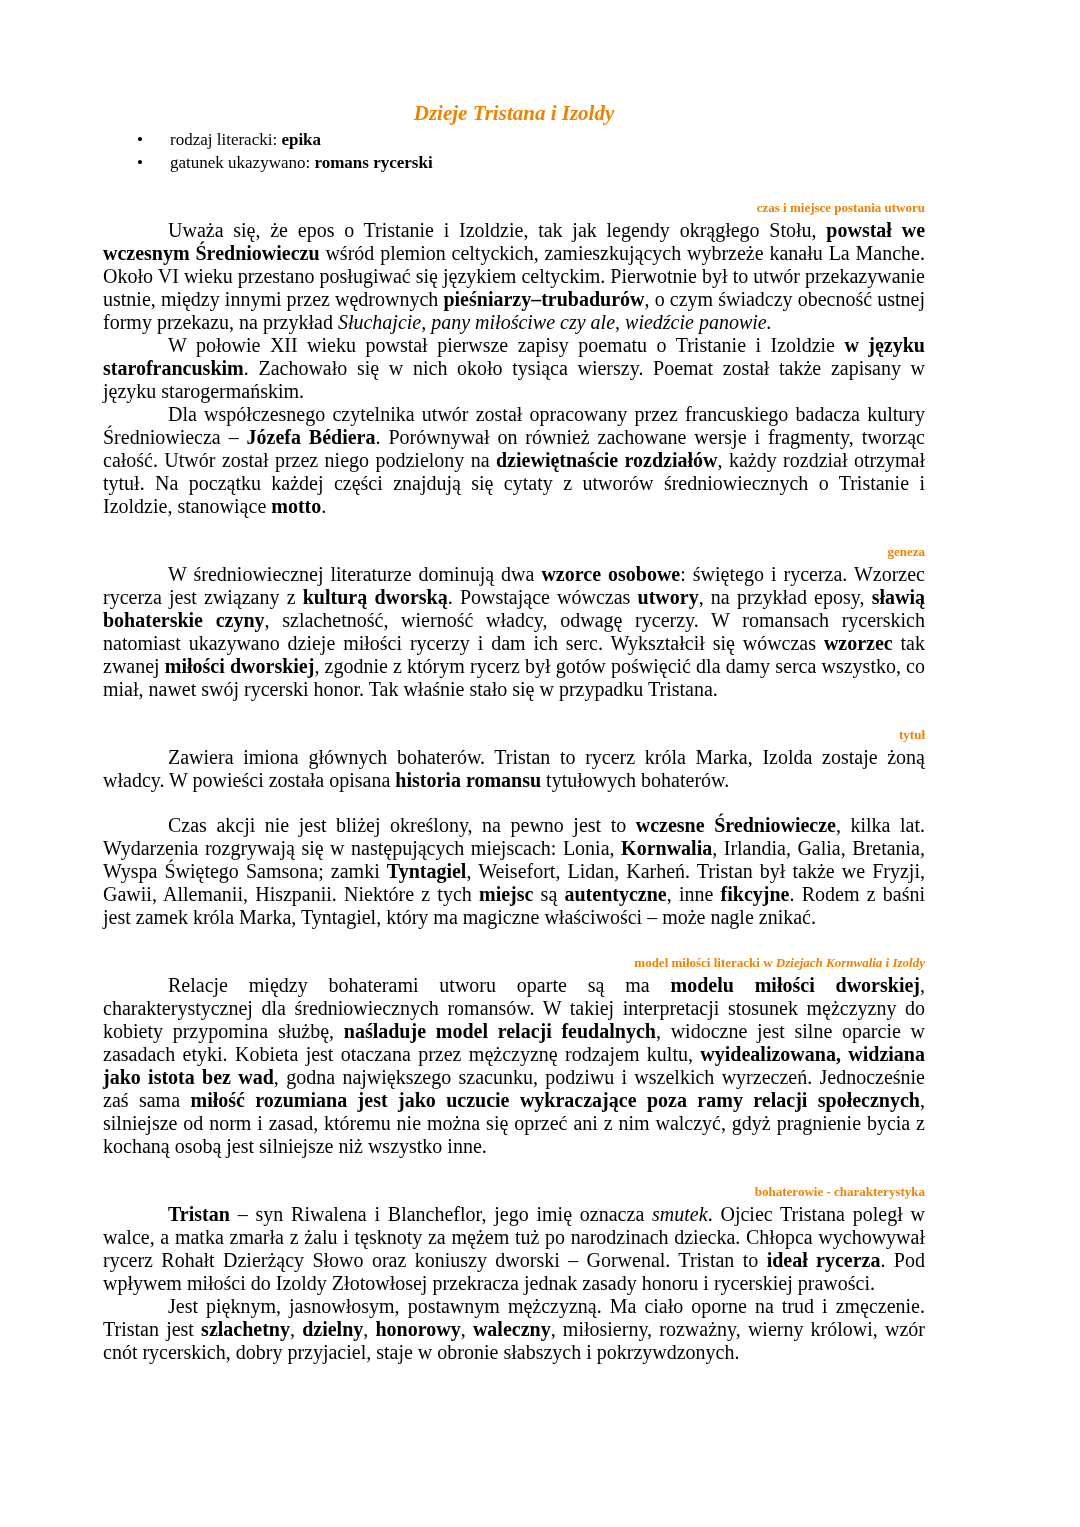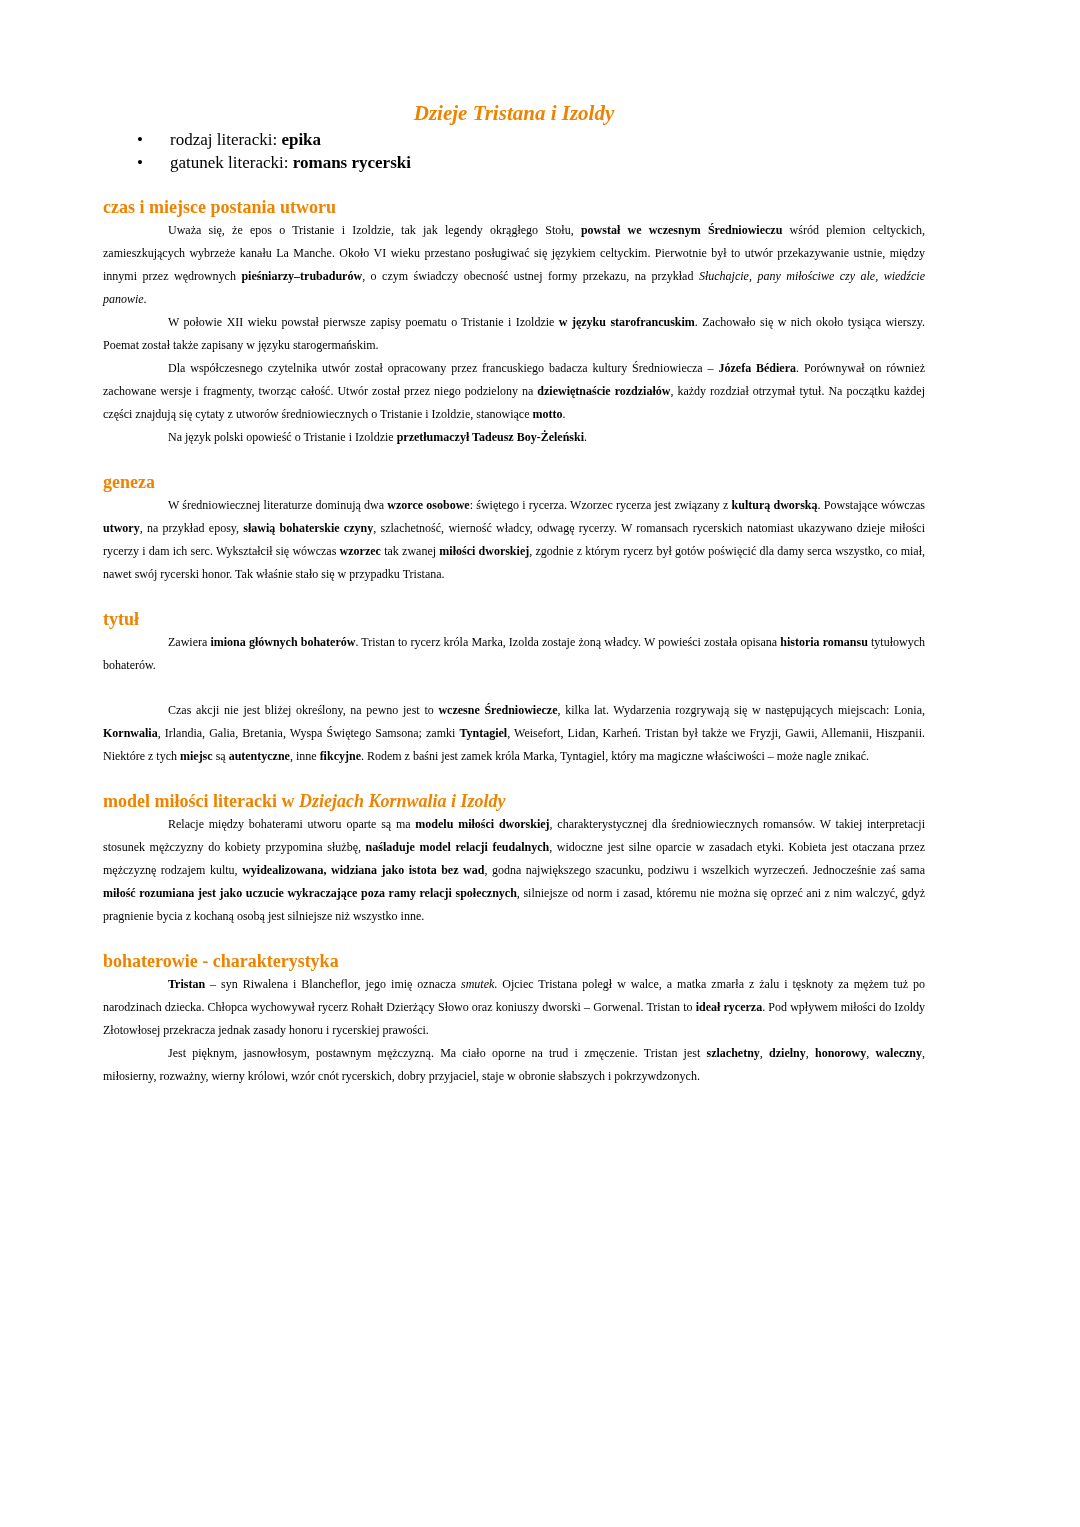--- a/index.html
+++ b/index.html
@@ -40,69 +40,68 @@
   .bullet-glyph {
     width: 33px;
     flex: 0 0 33px;
     text-align: left;
     padding-left: 2px;
   }
   .section {
     margin-top: 22px;
   }
   .section-heading {
-    text-align: left;
+    text-align: right;
     color: var(--accent, #ee8300);
-    font-size: 18px;
+    font-size: 13px;
     font-weight: bold;
     line-height: 23px;
     margin: 0 0 0 0;
     font-family: Liberation Serif, serif;
   }
   .para {
     margin: 0;
-    font-size: 12px;
+    font-size: 20px;
     line-height: 23px;
     text-align: justify;
     text-indent: 65px;
   }
   .para span, .section-heading span, .bullet-text span {
     white-space: pre-wrap;
   }
 </style>
 </head>
 <body>
 
 <div class="page">
   <h1 class="title">Dzieje Tristana i Izoldy</h1>
   <div class="bullet-list">
       <div class="bullet-row">
         <span class="bullet-glyph">•</span>
         <span class="bullet-text"><span>rodzaj literacki: </span><span style="font-weight: bold;">epika</span></span>
       </div>
       <div class="bullet-row">
         <span class="bullet-glyph">•</span>
-        <span class="bullet-text"><span>gatunek literacki: </span><span style="font-weight: bold; text-align: right;">romans rycerski</span></span>
+        <span class="bullet-text"><span>gatunek ukazywano: </span><span style="font-weight: bold; text-align: right;">romans rycerski</span></span>
       </div>
     </div>
   <div>
       <section class="section">
         <h2 class="section-heading"><span>czas i miejsce postania utworu</span></h2>
         <p class="para"><span>Uważa się, że epos o Tristanie i Izoldzie, tak jak legendy okrągłego Stołu, </span><span style="font-weight: bold;">powstał we wczesnym Średniowieczu</span><span> wśród plemion celtyckich, zamieszkujących wybrzeże kanału La Manche. Około VI wieku przestano posługiwać się językiem celtyckim. Pierwotnie był to utwór przekazywanie ustnie, między innymi przez wędrownych </span><span style="font-weight: bold;">pieśniarzy–trubadurów</span><span>, o czym świadczy obecność ustnej formy przekazu, na przykład </span><span style="font-style: italic;">Słuchajcie, pany miłościwe czy ale, wiedźcie panowie.</span></p>
         <p class="para"><span>W połowie XII wieku powstał pierwsze zapisy poematu o Tristanie i Izoldzie </span><span style="font-weight: bold;">w języku starofrancuskim</span><span>. Zachowało się w nich około tysiąca wierszy. Poemat został także zapisany w języku starogermańskim.</span></p>
         <p class="para"><span>Dla współczesnego czytelnika utwór został opracowany przez francuskiego badacza kultury Średniowiecza – </span><span style="font-weight: bold;">Józefa Bédiera</span><span>. Porównywał on również zachowane wersje i fragmenty, tworząc całość. Utwór został przez niego podzielony na </span><span style="font-weight: bold;">dziewiętnaście rozdziałów</span><span>, każdy rozdział otrzymał tytuł. Na początku każdej części znajdują się cytaty z utworów średniowiecznych o Tristanie i Izoldzie, stanowiące </span><span style="font-weight: bold;">motto</span><span>.</span></p>
-        <p class="para"><span>Na język polski opowieść o Tristanie i Izoldzie </span><span style="font-weight: bold;">przetłumaczył Tadeusz Boy-Żeleński</span><span>.</span></p>
       </section>
       <section class="section">
         <h2 class="section-heading"><span>geneza</span></h2>
         <p class="para"><span>W średniowiecznej literaturze dominują dwa </span><span style="font-weight: bold;">wzorce osobowe</span><span>: świętego i rycerza. Wzorzec rycerza jest związany z </span><span style="font-weight: bold;">kulturą dworską</span><span>. Powstające wówczas </span><span style="font-weight: bold;">utwory</span><span>, na przykład eposy, </span><span style="font-weight: bold;">sławią bohaterskie czyny</span><span>, szlachetność, wierność władcy, odwagę rycerzy. W romansach rycerskich natomiast ukazywano dzieje miłości rycerzy i dam ich serc. Wykształcił się wówczas </span><span style="font-weight: bold;">wzorzec</span><span> tak zwanej </span><span style="font-weight: bold;">miłości dworskiej</span><span>, zgodnie z którym rycerz był gotów poświęcić dla damy serca wszystko, co miał, nawet swój rycerski honor. Tak właśnie stało się w przypadku Tristana.</span></p>
       </section>
       <section class="section">
         <h2 class="section-heading"><span>tytuł</span></h2>
-        <p class="para"><span>Zawiera </span><span style="font-weight: bold;">imiona głównych bohaterów</span><span>. Tristan to rycerz króla Marka, Izolda zostaje żoną władcy. W powieści została opisana </span><span style="font-weight: bold;">historia romansu</span><span> tytułowych bohaterów.</span></p>
+        <p class="para"><span>Zawiera </span><span style="font-weight: normal;">imiona głównych bohaterów</span><span>. Tristan to rycerz króla Marka, Izolda zostaje żoną władcy. W powieści została opisana </span><span style="font-weight: bold;">historia romansu</span><span> tytułowych bohaterów.</span></p>
       </section>
       <section class="section">
         <p class="para"><span>Czas akcji nie jest bliżej określony, na pewno jest to </span><span style="font-weight: bold;">wczesne Średniowiecze</span><span>, kilka lat. Wydarzenia rozgrywają się w następujących miejscach: Lonia, </span><span style="font-weight: bold;">Kornwalia</span><span>, Irlandia, Galia, Bretania, Wyspa Świętego Samsona; zamki </span><span style="font-weight: bold;">Tyntagiel</span><span>, Weisefort, Lidan, Karheń. Tristan był także we Fryzji, Gawii, Allemanii, Hiszpanii. Niektóre z tych </span><span style="font-weight: bold;">miejsc</span><span> są </span><span style="font-weight: bold;">autentyczne</span><span>, inne </span><span style="font-weight: bold;">fikcyjne</span><span>. Rodem z baśni jest zamek króla Marka, Tyntagiel, który ma magiczne właściwości – może nagle znikać.</span></p>
       </section>
       <section class="section">
         <h2 class="section-heading"><span>model miłości literacki w </span><span style="font-style: italic;">Dziejach Kornwalia i Izoldy</span></h2>
         <p class="para"><span>Relacje między bohaterami utworu oparte są ma </span><span style="font-weight: bold;">modelu miłości dworskiej</span><span>, charakterystycznej dla średniowiecznych romansów. W takiej interpretacji stosunek mężczyzny do kobiety przypomina służbę, </span><span style="font-weight: bold;">naśladuje model relacji feudalnych</span><span>, widoczne jest silne oparcie w zasadach etyki. Kobieta jest otaczana przez mężczyznę rodzajem kultu, </span><span style="font-weight: bold;">wyidealizowana, widziana jako istota bez wad</span><span>, godna największego szacunku, podziwu i wszelkich wyrzeczeń. Jednocześnie zaś sama </span><span style="font-weight: bold;">miłość rozumiana jest jako uczucie wykraczające poza ramy relacji społecznych</span><span>, silniejsze od norm i zasad, któremu nie można się oprzeć ani z nim walczyć, gdyż pragnienie bycia z kochaną osobą jest silniejsze niż wszystko inne.</span></p>
       </section>
       <section class="section">
         <h2 class="section-heading"><span>bohaterowie - charakterystyka</span></h2>

